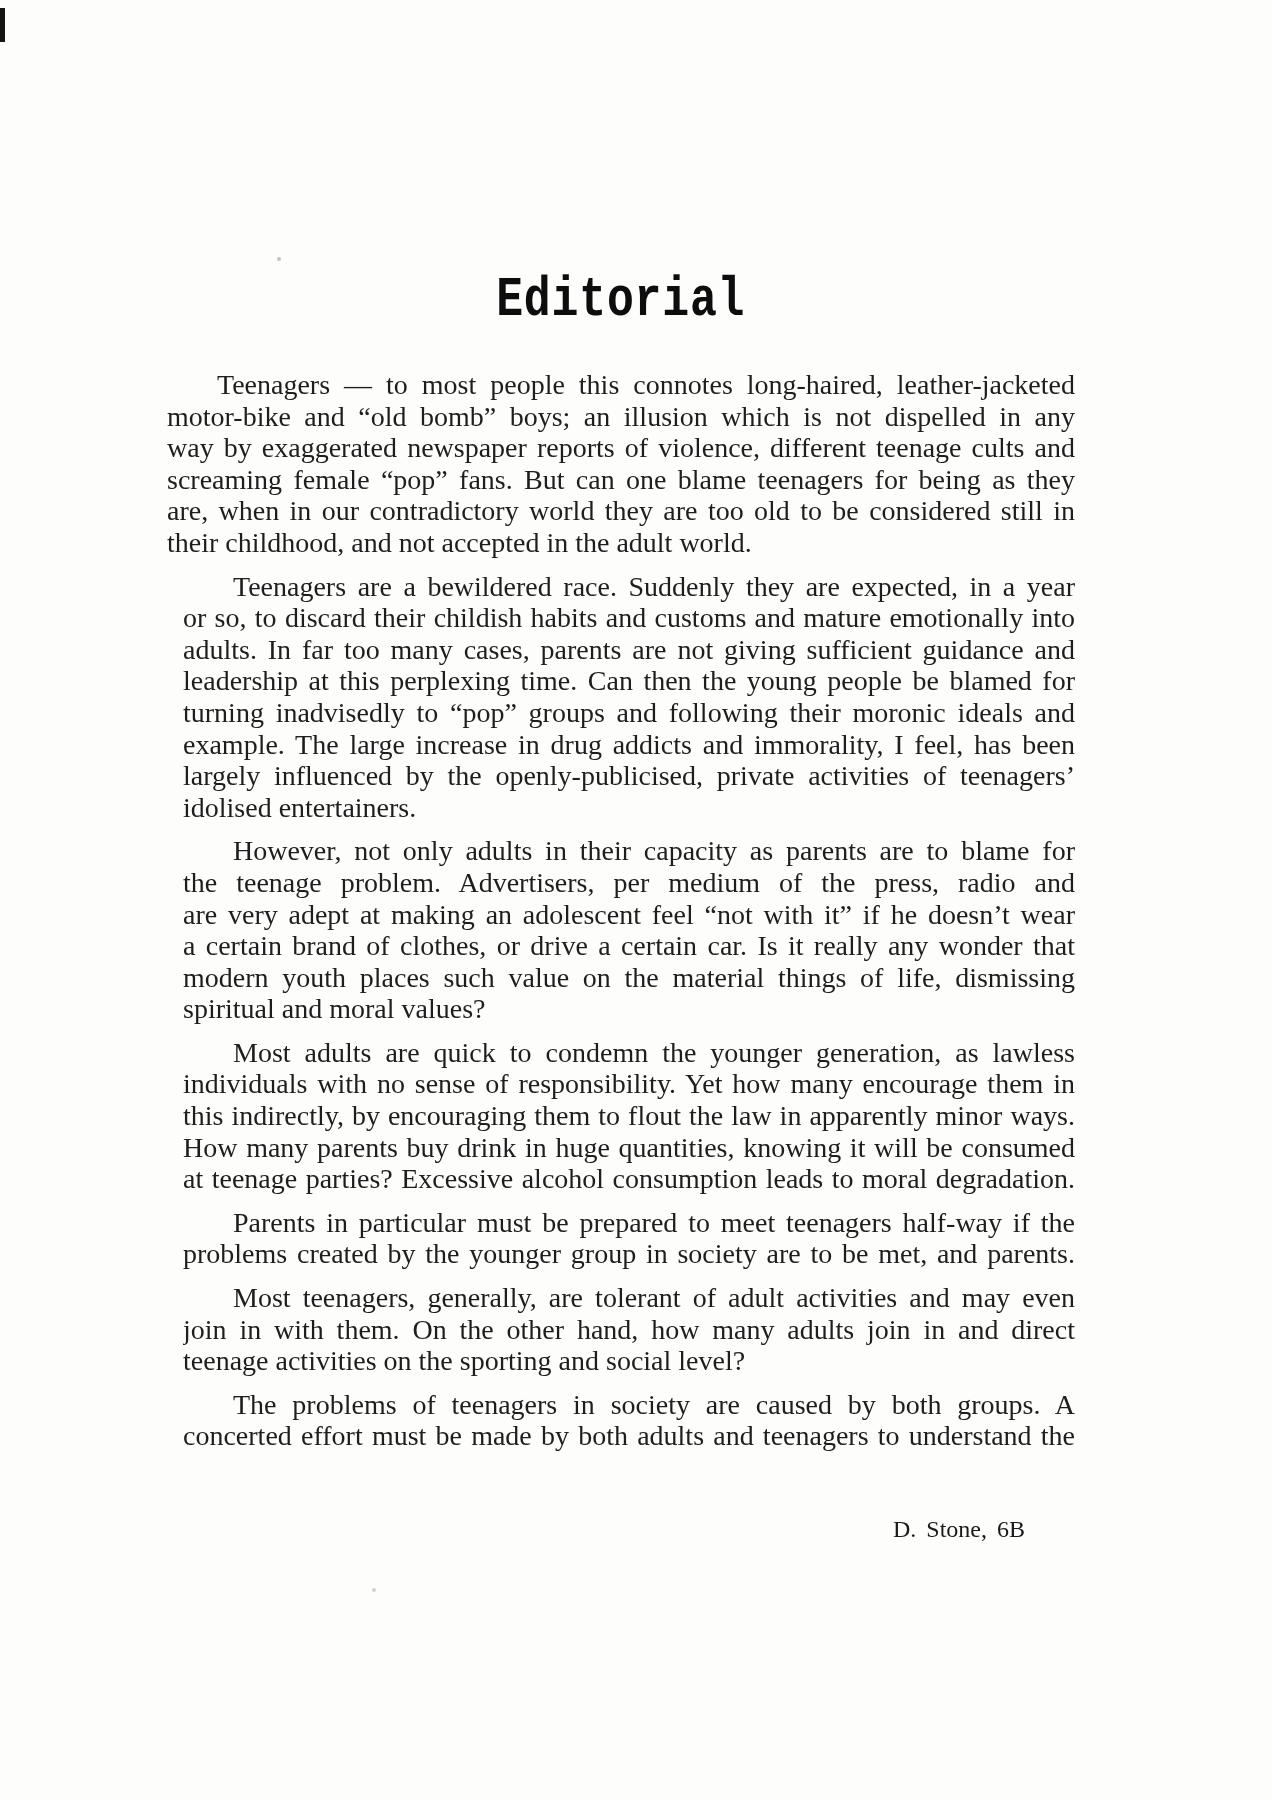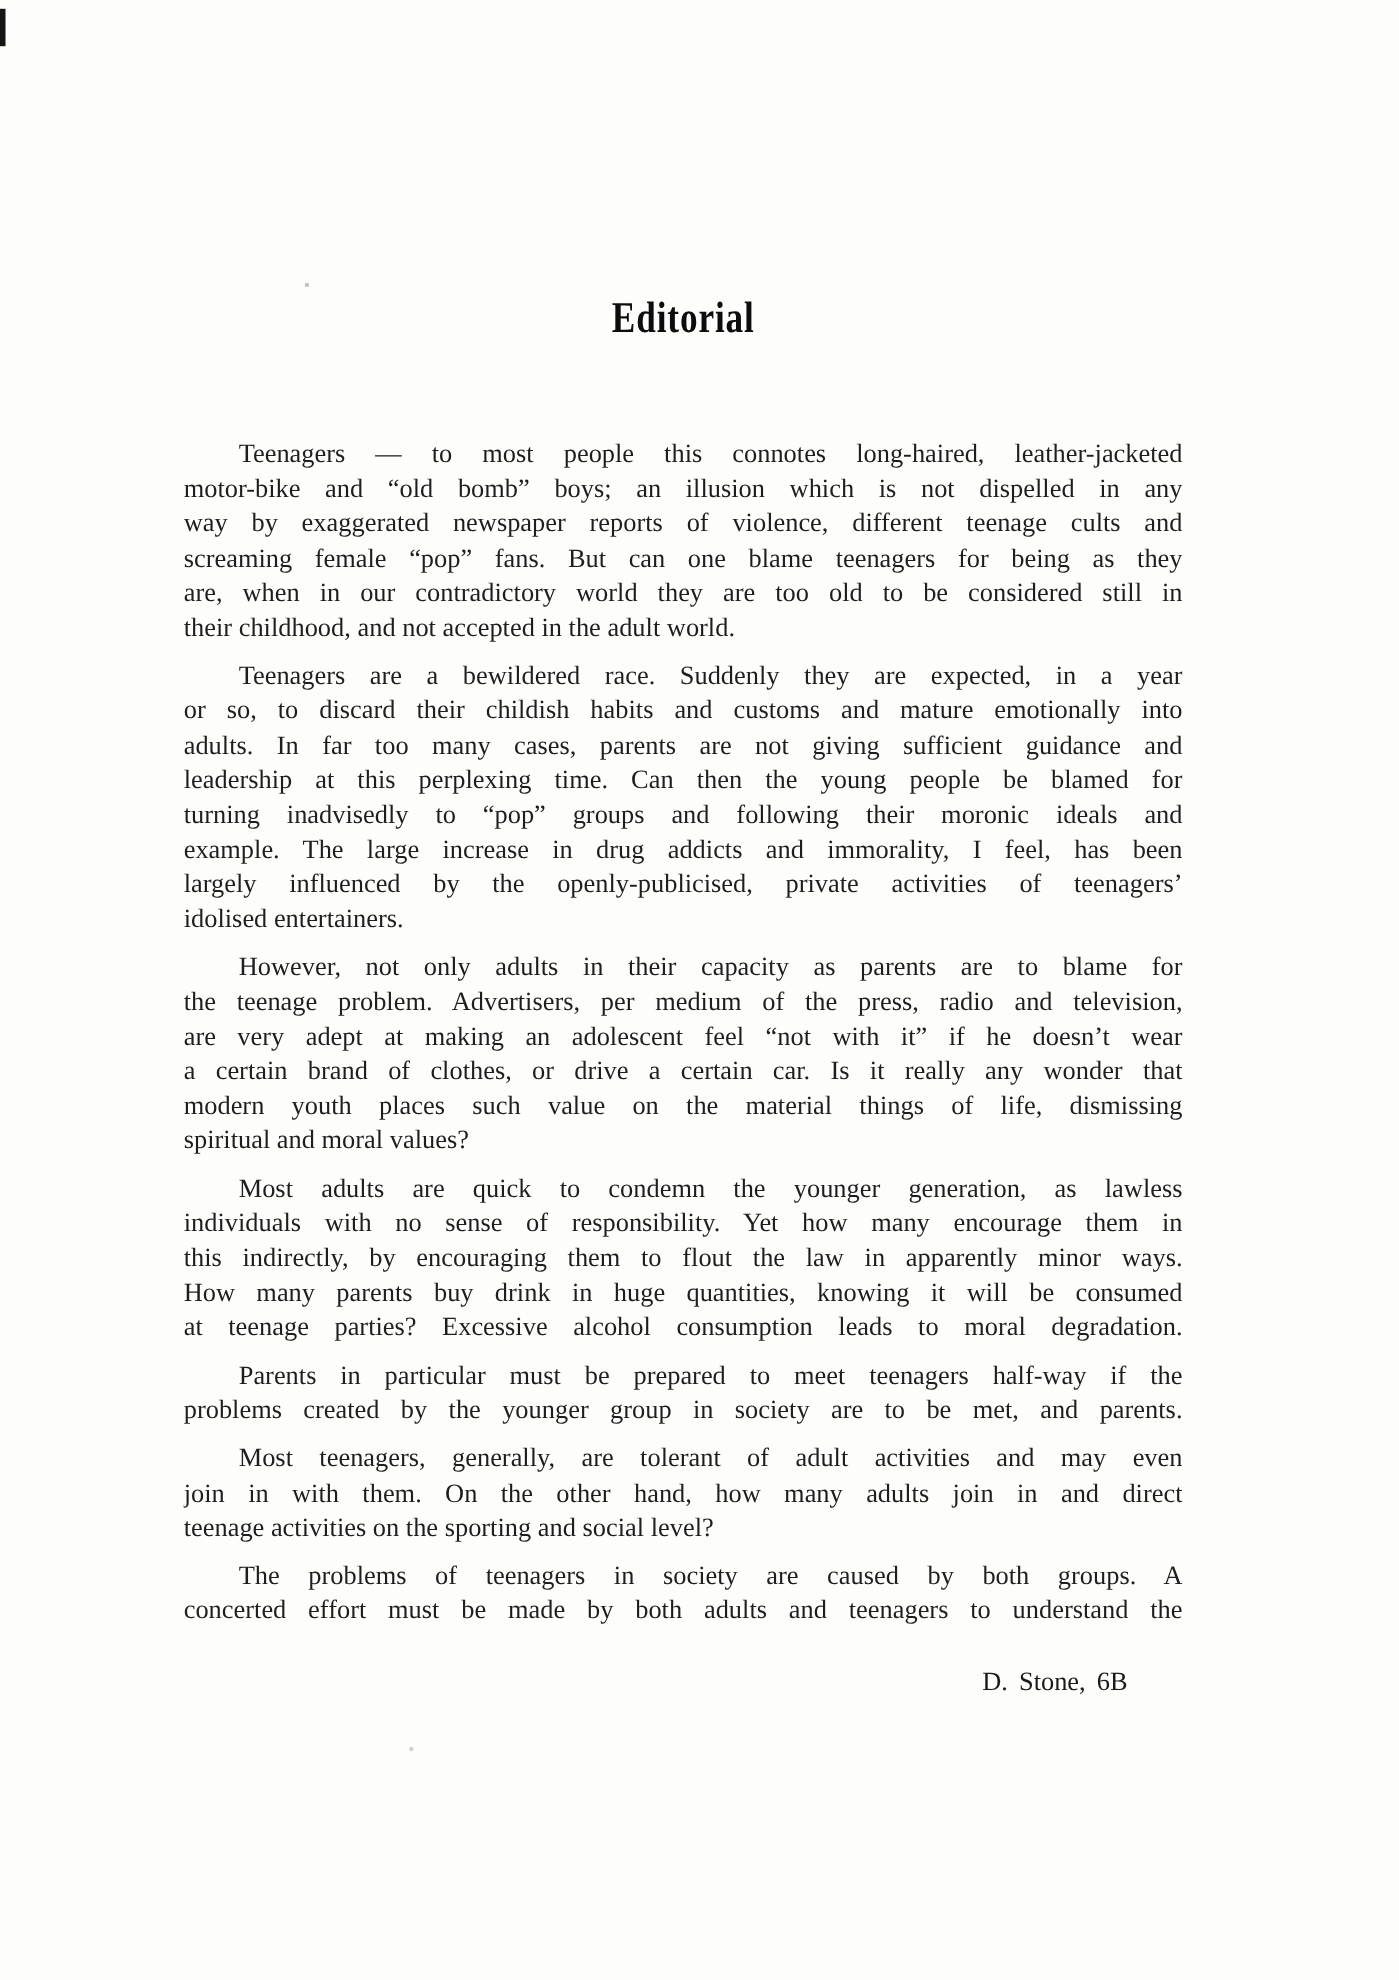--- a/index.html
+++ b/index.html
@@ -24,41 +24,41 @@
     border-radius: 50%;
     background: #c2c2c2;
   }
   .speck.s1 { left: 277px; top: 257px; }
   .speck.s2 { left: 372px; top: 1588px; background: #d2d2d2; }
   .article-title {
     position: absolute;
     left: 167px; top: 237px;
     width: 908px; height: 50px;
     text-align: center;
-    font-family: Liberation Serif, serif;
+    font-family: Liberation Mono, monospace;
     font-weight: 700;
-    font-size: 40px;
+    font-size: 56px;
     line-height: 50px;
     color: #0d0d0d;
   }
   .article-title .squeeze {
     display: inline-block;
     transform: scaleX(0.8);
     transform-origin: center;
     letter-spacing: 1px;
   }
   .article-body {
     position: absolute;
-    left: 167px; top: 398px;
+    left: 167px; top: 369px;
     width: 908px;
-    font-size: 24px;
+    font-size: 28px;
     line-height: 31.6px;
     color: #1e1e1e;
   }
-  .para + .para { margin-top: 12px; }
+  .para + .para { margin-top: 12px; margin-left: 16px; }
   .line {
     text-align: justify;
     text-align-last: justify;
     height: 31.6px;
     overflow: hidden;
   }
   .line.indent { text-indent: 50px; }
   .line.no-stretch { text-align-last: left; }
   .signature {
     position: absolute;

